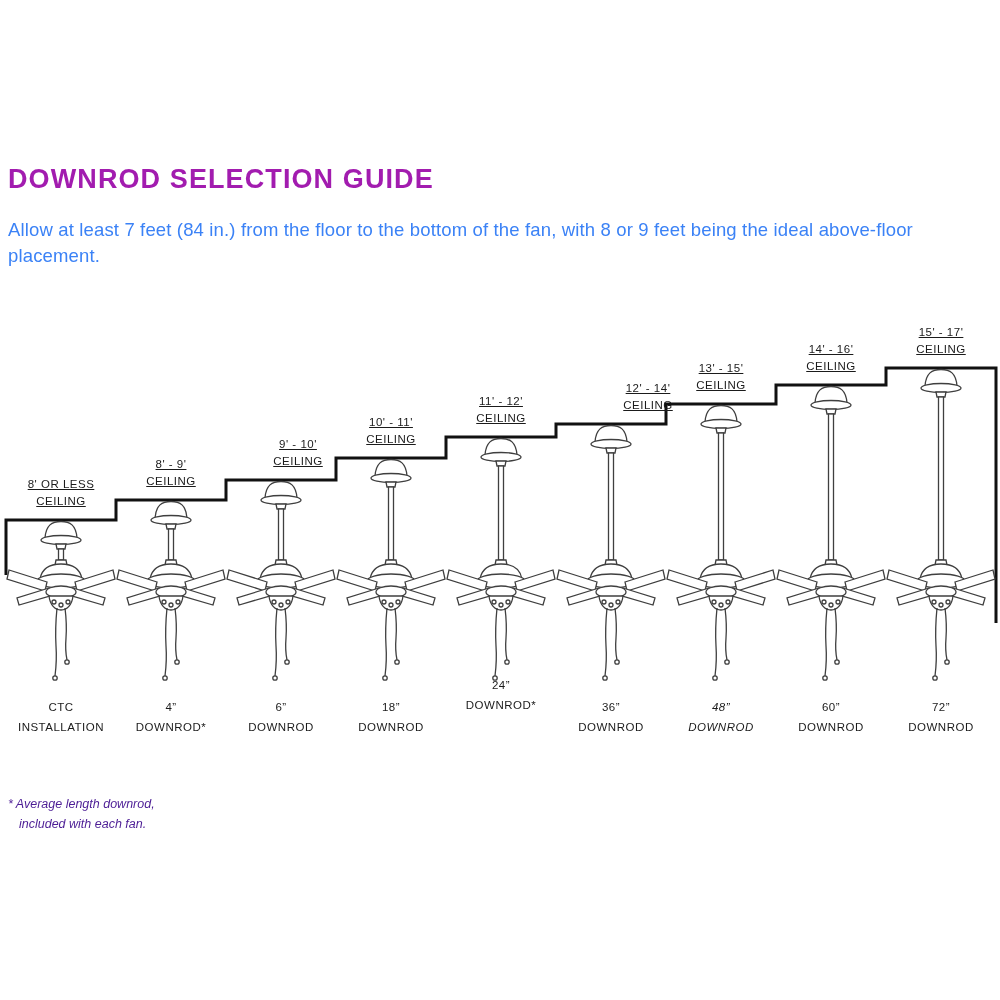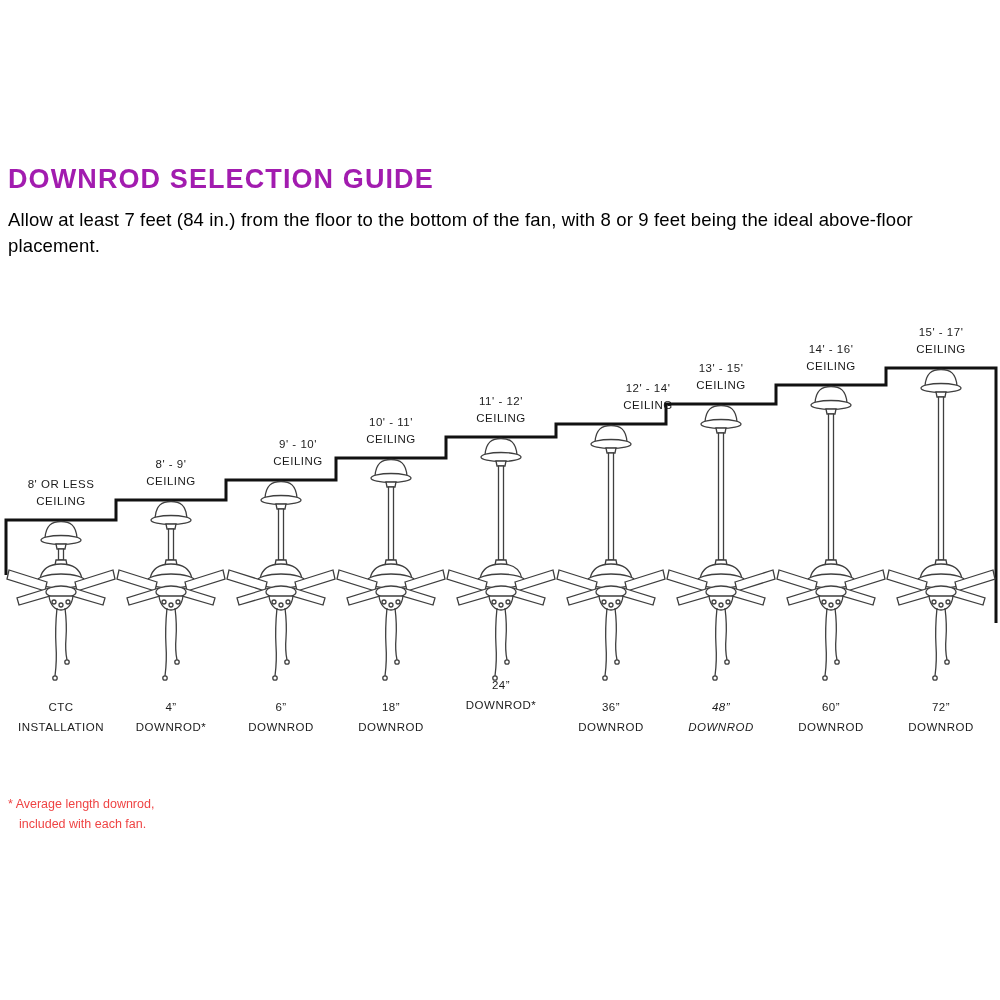--- a/index.html
+++ b/index.html
@@ -1,29 +1,29 @@
 <!DOCTYPE html>
 <html><head>
 <meta charset="utf-8">
 <style>
   * { margin:0; padding:0; box-sizing:border-box; }
   html, body { width:1000px; height:1000px; background:#ffffff;
     font-family:"Liberation Sans", sans-serif; color:#1b1b1b; }
   .page { position:relative; width:1000px; height:1000px; background:#fff; overflow:hidden; }
   .title { position:absolute; left:8px; top:164px; font-size:27px; font-weight:600;
     letter-spacing:1.1px; color:#a21caf; }
-  .intro { position:absolute; left:8px; top:207px; width:932px; font-size:18.5px;
-    line-height:1.42; letter-spacing:0.15px; color:#000000; }
+  .intro { position:absolute; left:8px; top:217px; width:932px; font-size:18.5px;
+    line-height:1.42; letter-spacing:0.15px; color:#3b82f6; }
   svg.diagram { position:absolute; left:0; top:0; width:1000px; height:1000px; }
   .clabel, .dlabel { position:absolute; transform:translateX(-50%); text-align:center;
     font-size:11.5px; letter-spacing:0.5px; color:#1b1b1b; white-space:nowrap; }
-  .clabel { line-height:1.5; }
+  .clabel { line-height:1.5;text-decoration:underline; }
   .dlabel { line-height:1.7; }
-  .footnote { position:absolute; left:8px; top:794px; font-size:12.5px; 
-    line-height:1.6; color:#ef4444; }
+  .footnote { position:absolute; left:8px; top:794px; font-size:12.5px; font-style:italic;
+    line-height:1.6; color:#4c1d95; }
   .footnote .fn2 { padding-left:11px; }
 </style>
 </head>
 <body>
 
 <div class="page">
   <h1 class="title">DOWNROD SELECTION GUIDE</h1>
   <p class="intro">Allow at least 7 feet (84 in.) from the floor to the bottom of the fan, with 8 or 9 feet being the ideal above-floor placement.</p>
 
   <svg class="diagram" id="diagram-svg" viewBox="0 0 1000 1000" xmlns="http://www.w3.org/2000/svg">

